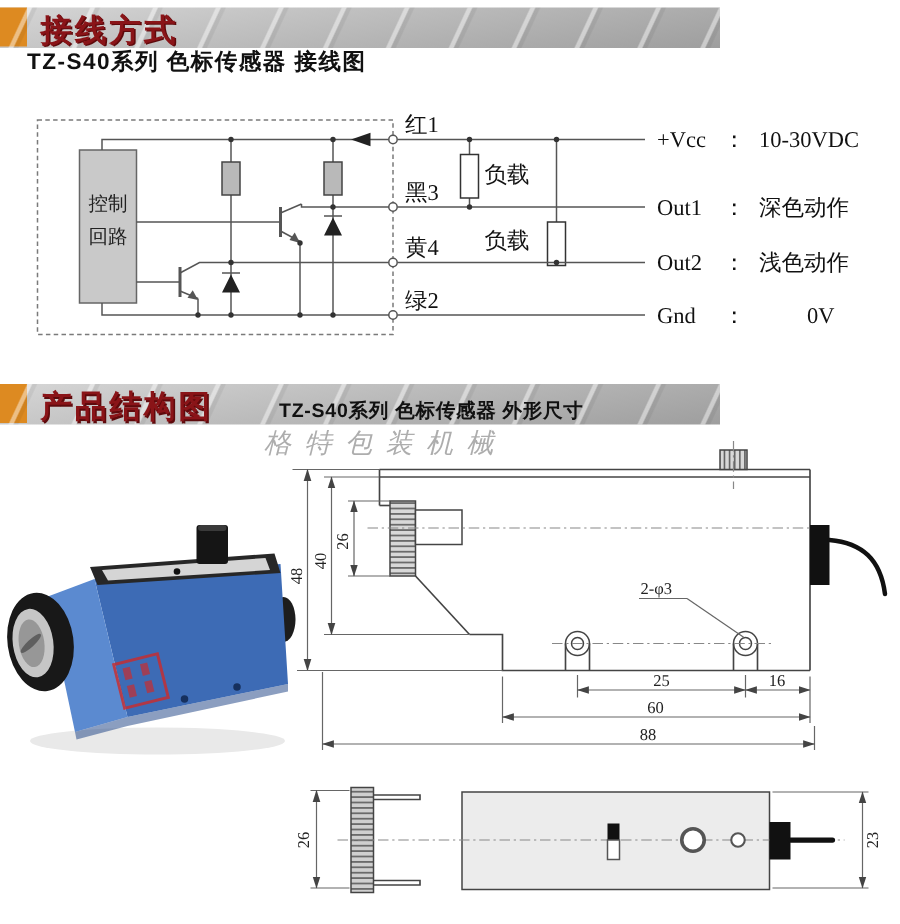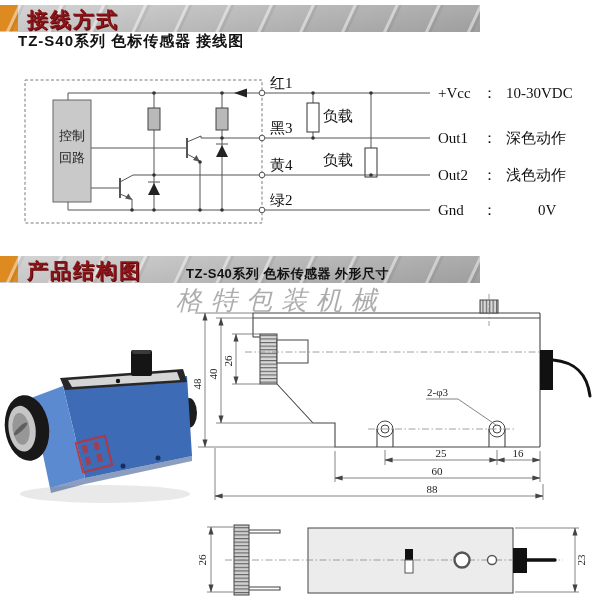--- a/index.html
+++ b/index.html
@@ -9,21 +9,21 @@
        background:linear-gradient(170deg,#d6d6d6 0%,#c2c2c2 35%,#9e9e9e 100%);}
   .bar::after{content:"";position:absolute;inset:0;
        background:repeating-linear-gradient(115deg,rgba(255,255,255,0) 0 16px,rgba(255,255,255,.45) 17px 19px,rgba(0,0,0,.06) 20px 22px,rgba(255,255,255,0) 23px 38px);}
   .bar .tab{position:absolute;left:0;top:0;bottom:1px;width:18px;background:#dd8a21;}
   .bar .btxt{position:absolute;left:27px;top:1px;font-size:21px;font-weight:bold;
        letter-spacing:2px;color:#8a1418;text-shadow:1px 1px 0 #5e0a0c;z-index:2;}
   .sec-title{position:absolute;font-weight:bold;color:#111;}
   #title1{left:18px;top:32px;font-size:15px;letter-spacing:1px;}
   #title2{left:168px;top:265px;font-size:13px;letter-spacing:.5px;margin-left:18px;}
   .wm{position:absolute;color:#999;opacity:.8;font-family:"Liberation Serif",serif;z-index:6;}
-  #wm1{left:176px;top:283px;font-size:26px;font-style:italic;letter-spacing:9px;}
+  #wm1{left:176px;top:283px;font-size:18px;font-style:italic;letter-spacing:9px;}
   #wm2{left:161px;top:300px;font-size:35px;font-weight:bold;letter-spacing:3px;}
   svg{position:absolute;overflow:visible;}
   .ln{stroke:#555;stroke-width:1;fill:none;}
   .lnd{stroke:#444;stroke-width:1.1;fill:none;}
   .thin{stroke:#666;stroke-width:.8;fill:none;}
   .dash{stroke:#7a7a7a;stroke-width:1;stroke-dasharray:3 2.2;fill:none;}
   .cl{stroke:#888;stroke-width:.8;stroke-dasharray:7 2.5 1.5 2.5;fill:none;}
   .wlab{font-family:"Liberation Serif",serif;font-size:15px;fill:#111;}
   .slab{font-family:"Liberation Serif",serif;font-size:15px;fill:#111;}
   .clab{font-family:"Liberation Serif",serif;font-size:13px;fill:#222;}

